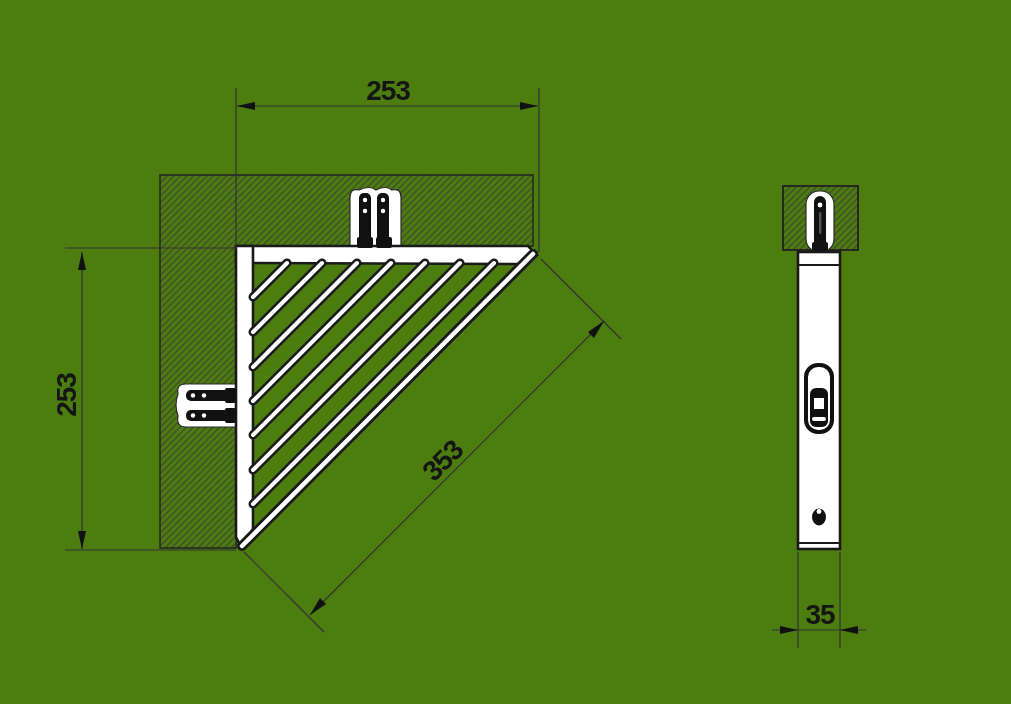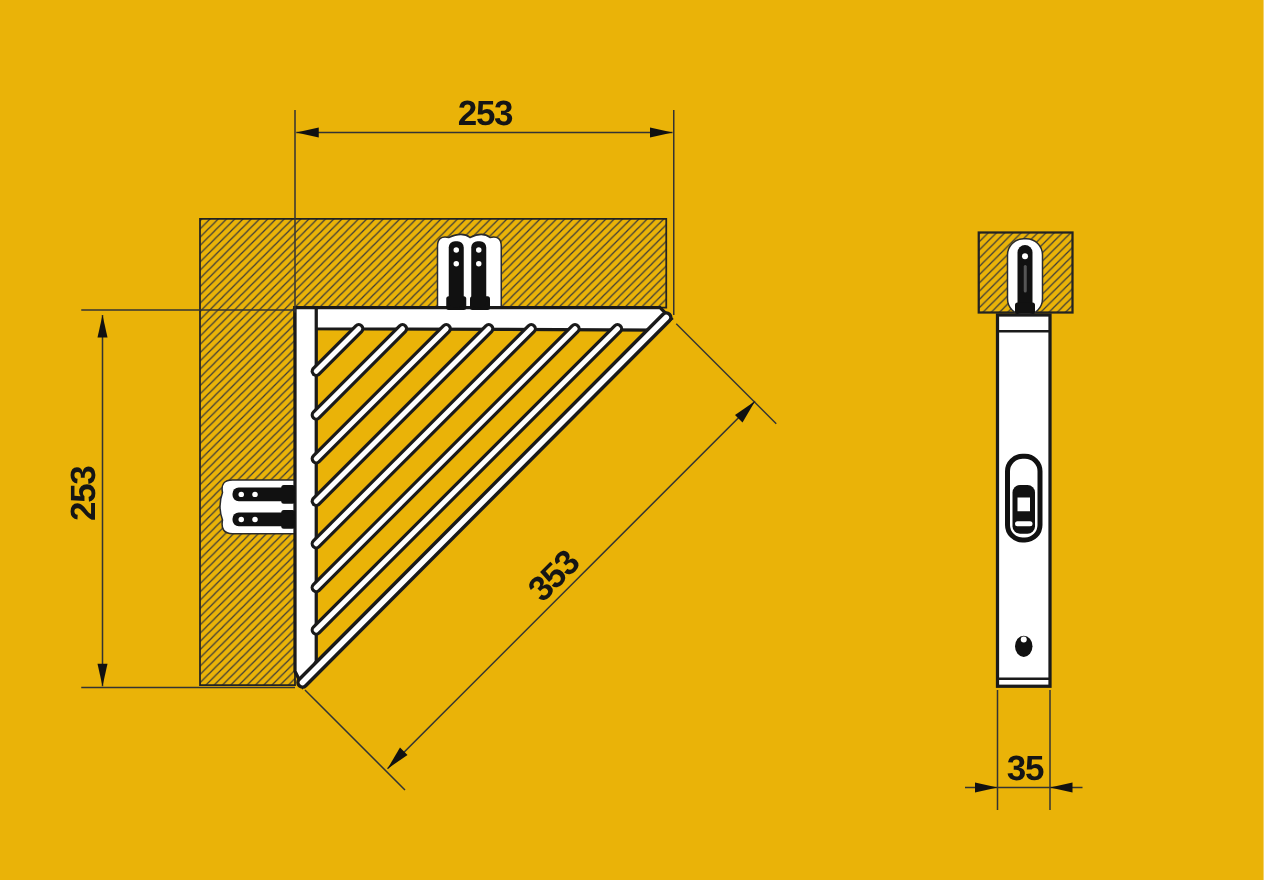--- a/index.html
+++ b/index.html
@@ -5,21 +5,21 @@
   html, body {
     margin: 0;
     padding: 0;
     background: #ffffff;
     font-family: "Liberation Sans", sans-serif;
   }
   .canvas-wrap {
     position: relative;
     width: 1011px;
     height: 704px;
-    background: #eab308;
+    background: #4d7c0f;
     overflow: hidden;
   }
   svg { display: block; }
   text.dim {
     font-family: "Liberation Sans", "DejaVu Sans", sans-serif;
     font-weight: bold;
     font-size: 28px;
     letter-spacing: -1px;
     fill: #151515;
   }

